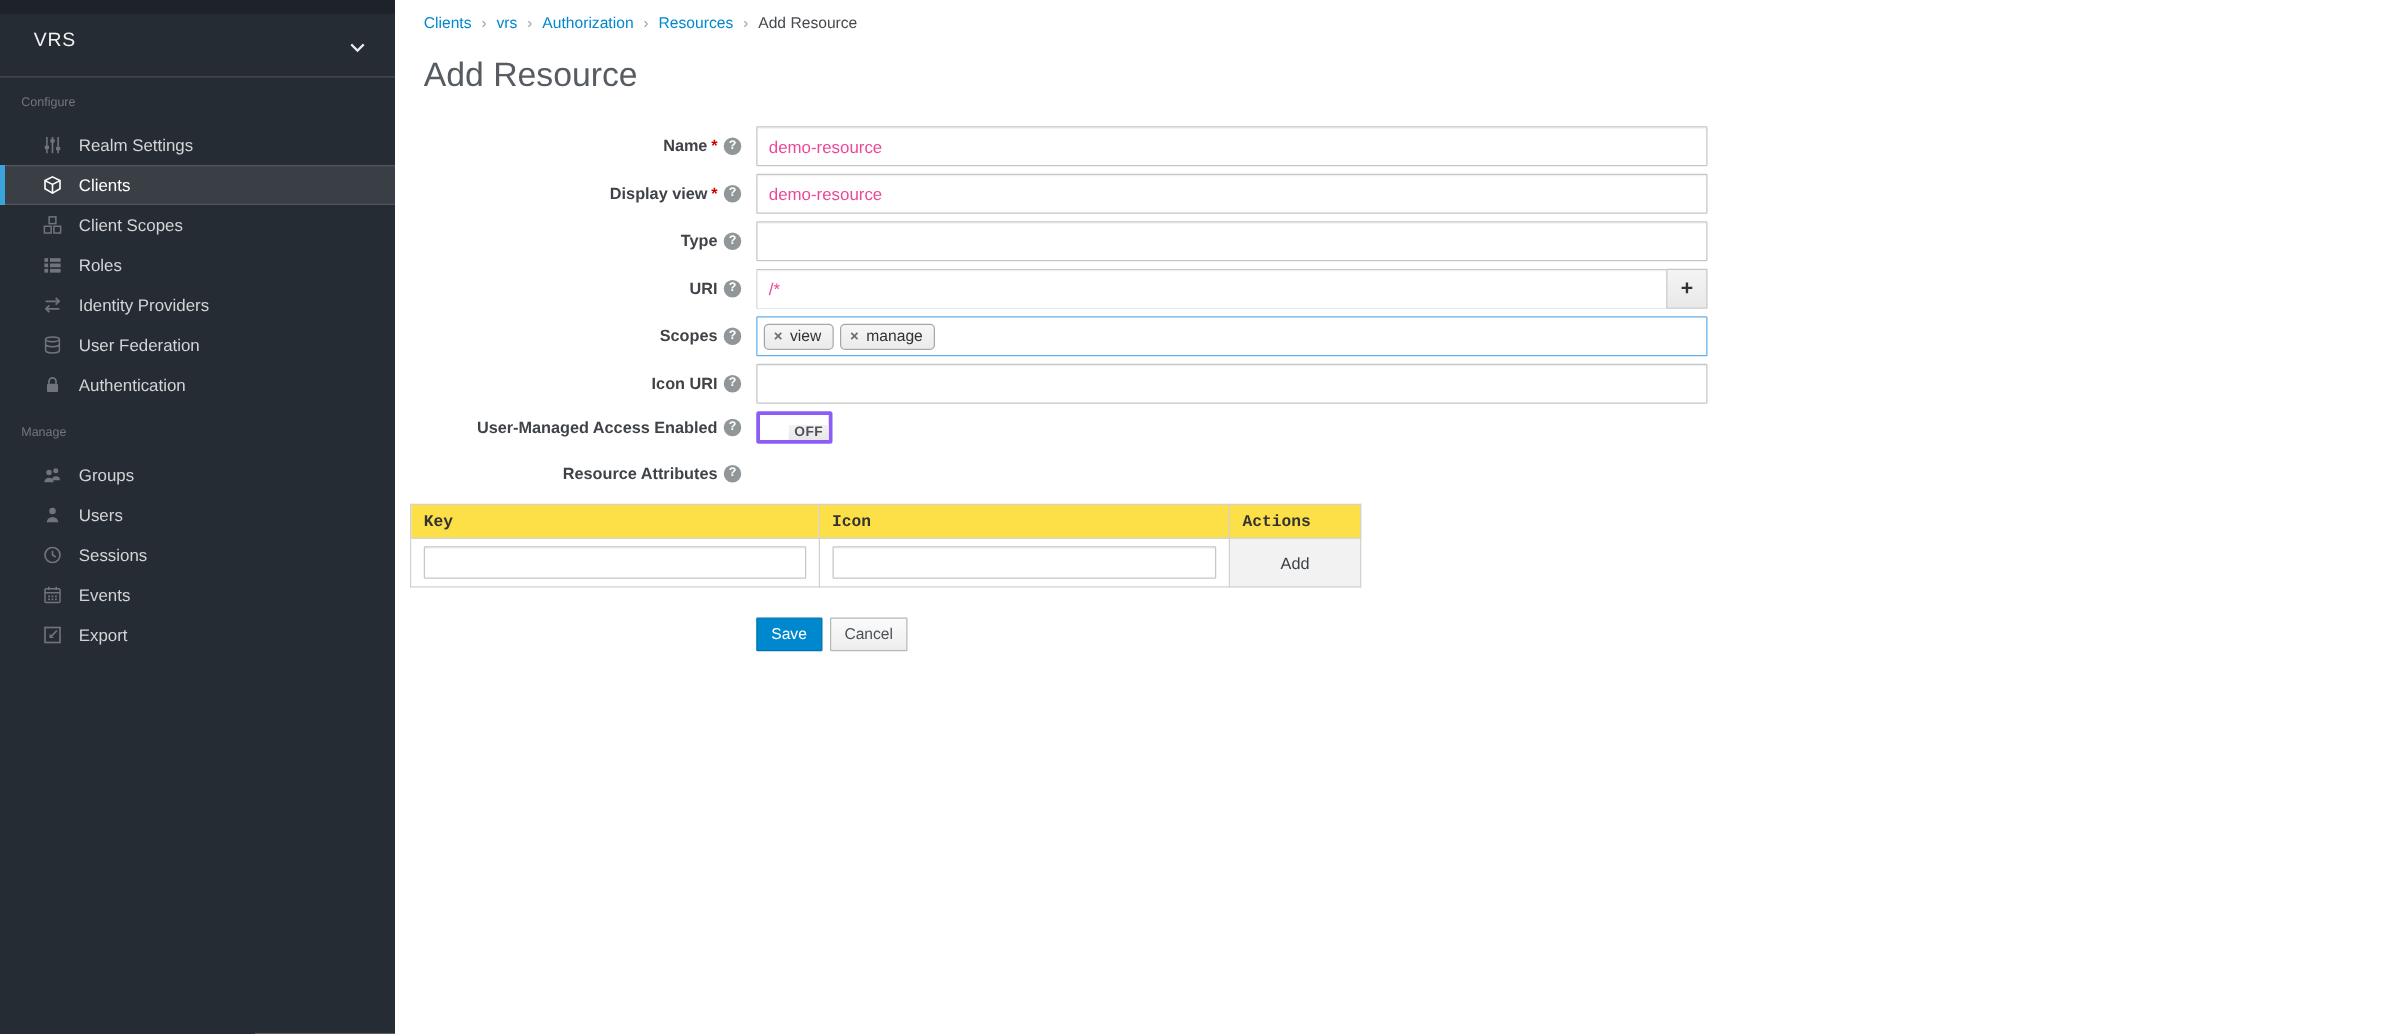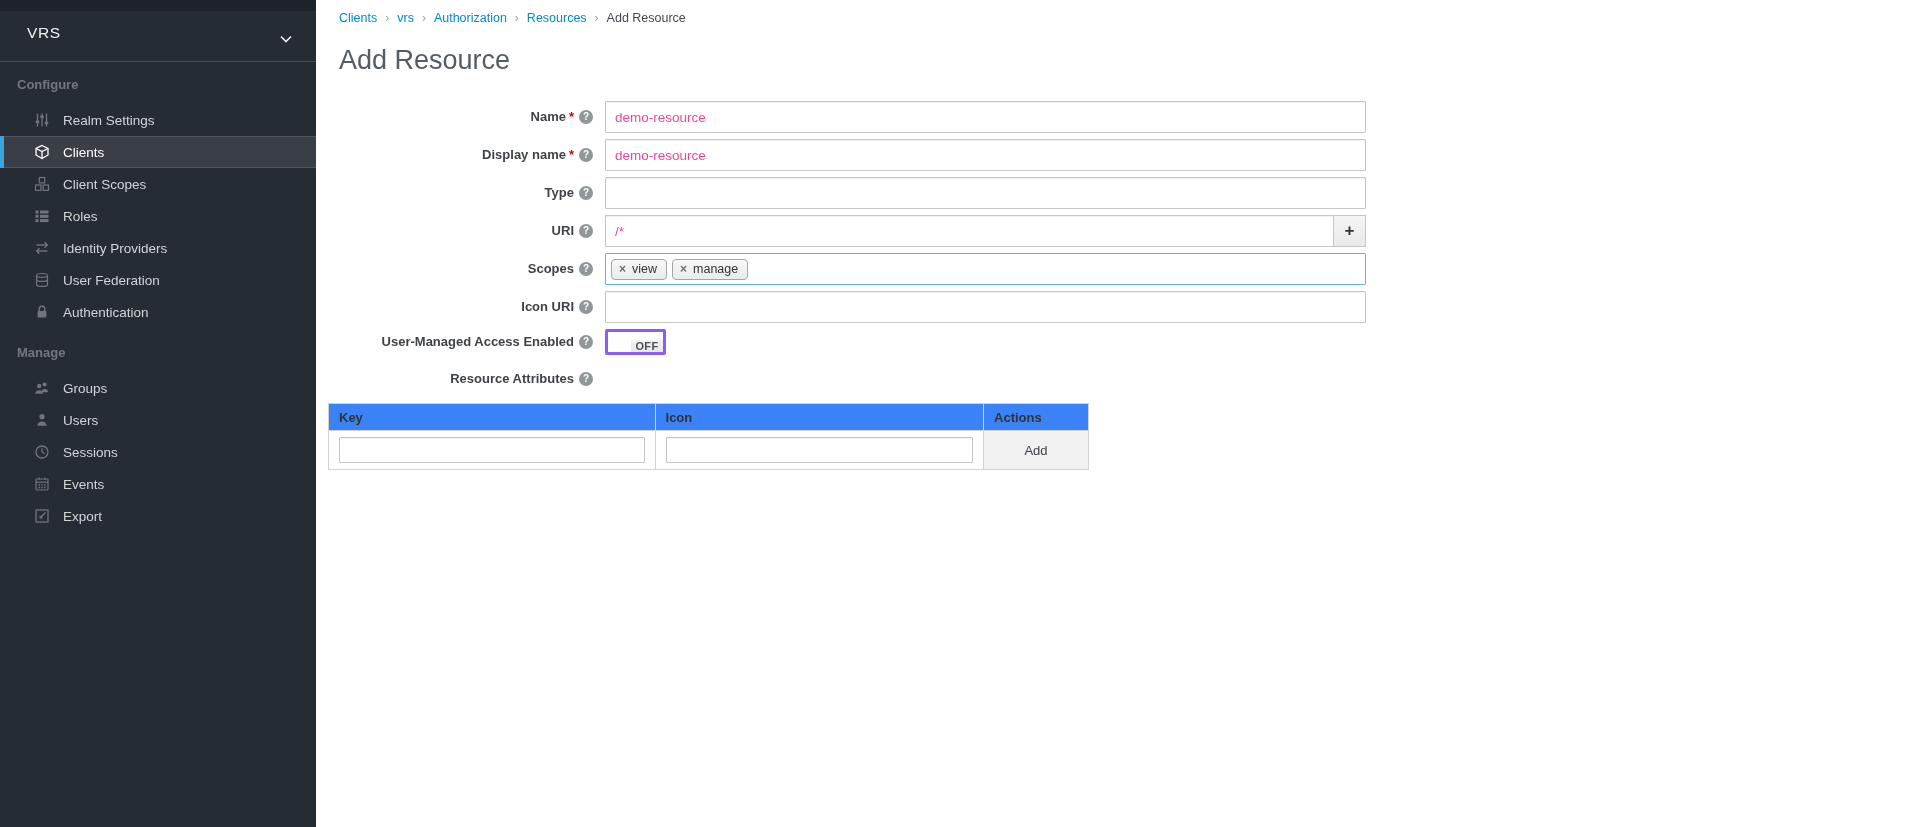--- a/index.html
+++ b/index.html
@@ -4,21 +4,21 @@
 <style>
   * { margin:0; padding:0; box-sizing:border-box; }
   html,body { width:1918px; height:827px; background:#ffffff; font-family:"Liberation Sans","DejaVu Sans",sans-serif; overflow:hidden; }
 
   
   .sidebar { position:absolute; left:0; top:0; width:316px; height:827px; background:#262c33; }
   .realm-header { position:relative; height:62px; border-bottom:1px solid #4a4f55; }
   .realm-header::before { content:""; position:absolute; top:0; left:0; right:0; height:11px; background:#1e232a; }
   .realm-name { position:absolute; left:27px; top:24px; color:#f2f3f4; font-size:15.5px; letter-spacing:0.6px; }
   .realm-caret { position:absolute; right:24px; top:29px; width:12px; height:8px; }
-  .nav-heading { padding:15px 0 12px 17px; color:#72777c; font-size:13px;font-weight:bold; }
+  .nav-heading { padding:15px 0 12px 17px; color:#72777c; font-size:10px; }
   .nav-heading.second { padding-top:17px; }
   .nav-item { position:relative; height:32px; display:flex; align-items:center; padding-left:34px; cursor:pointer; color:#d2d4d6; }
   .nav-item .nav-icon { width:16px; height:16px; margin-right:13px; color:#6f757b; flex:none; display:flex; align-items:center; justify-content:center; }
   .nav-item .nav-label { font-size:13.5px; }
   .nav-item.active { background:#393f45; color:#ffffff; border-top:1px solid #53565b; border-bottom:1px solid #53565b; }
   .nav-item.active::before { content:""; position:absolute; left:0; top:-1px; bottom:-1px; width:4px; background:#39a5dc; }
   .nav-item.active .nav-icon { color:#ffffff; }
   .nav-icon svg { width:16px; height:16px; display:block; }
 
   
@@ -43,21 +43,21 @@
 
   .select2-box { min-height:32px; width:761px; border:1px solid #66afe9; border-radius:1px; background:#fff; display:flex; align-items:center; gap:5px; padding:3px 5px; cursor:text; }
   .tag { display:inline-flex; align-items:center; gap:6px; border:1px solid #a6a6a6; border-radius:4px; background:linear-gradient(#f7f7f7,#ebebeb); padding:2px 9px 3px 7px; font-size:12.5px; color:#333; }
   .tag-x { color:#6e6e6e; font-size:12px; font-weight:700; line-height:1; cursor:pointer; }
 
   .switch { display:flex; width:61px; height:26px; border:3px solid #8b5cf6; border-radius:2px; overflow:hidden; cursor:pointer; background:#fff;align-items:flex-end; }
   .switch-handle { width:23px; flex:none; background:#ffffff; border-right:1px solid #b3b3b3; }
   .switch-label { flex:1; background:linear-gradient(#f3f3f3,#e7e7e7); color:#4d5258; font-size:11px; font-weight:700; display:flex; align-items:center; justify-content:center; letter-spacing:0.4px; }
 
   .attr-table { width:761px; border-collapse:collapse; font-size:13px; margin-top:16px; }
-  .attr-table th { background:#3b82f6; border:1px solid #d2d2d2; text-align:left; font-weight:700; color:#333; padding:4px 10px; height:27px; }
+  .attr-table th { background:#fde047; border:1px solid #d2d2d2; text-align:left; font-weight:700; color:#333; padding:4px 10px; height:27px;font-family:Liberation Mono, monospace; }
   .attr-table td { border:1px solid #d2d2d2; padding:6px 10px; height:38px; vertical-align:middle; }
   .attr-table td.actions-cell { background:#f2f2f2; text-align:center; padding:0; }
   .col-key { width:327px; } .col-value { width:329px; } .col-actions { width:105px; }
   .cell-input { width:100%; height:26px; border:1px solid #c6c6c6; border-radius:1px; padding:0 7px; font-size:13px; font-family:inherit; color:#363636; box-shadow:inset 0 1px 1px rgba(0,0,0,0.05); }
   .add-btn { background:none; border:none; font-size:13px; color:#3a3f44; cursor:pointer; font-family:inherit; padding:4px 10px; }
 
   .form-actions { margin:24px 0 0 289px; display:flex; }
   .btn { height:27px; padding:0 11px; font-size:12.5px; border-radius:1px; cursor:pointer; font-family:inherit; line-height:1; }
   .btn-primary { background:#0088ce; border:1px solid #0072ad; color:#ffffff; }
   .btn-default { background:linear-gradient(#fbfbfb,#ededed); border:1px solid #b7b7b7; color:#4d5258; margin-left:6px; }
@@ -248,21 +248,21 @@
         <span class="required">*</span>
         <span class="help-icon">?</span>
       </div>
       <div class="field-col">
         <input class="text-input" type="text" value="demo-resource" style="">
       </div>
     </div>
 
     <div class="form-row">
       <div class="label-col">
-        <span>Display name</span>
+        <span>Display view</span>
         <span class="required">*</span>
         <span class="help-icon">?</span>
       </div>
       <div class="field-col">
         <input class="text-input" type="text" value="demo-resource" style="">
       </div>
     </div>
 
     <div class="form-row">
       <div class="label-col">
@@ -349,15 +349,19 @@
             <tr>
               <td><input class="cell-input" type="text" value="" style=""></td>
               <td><input class="cell-input" type="text" value="" style=""></td>
               <td class="actions-cell"><button type="button" class="add-btn">Add</button></td>
             </tr>
           </tbody>
         </table>
       </div>
     </div>
 
+    <div class="form-actions">
+      <button type="button" class="btn btn-primary">Save</button>
+      <button type="button" class="btn btn-default">Cancel</button>
+    </div>
 
   </form>
 </main>
 
 </body></html>

